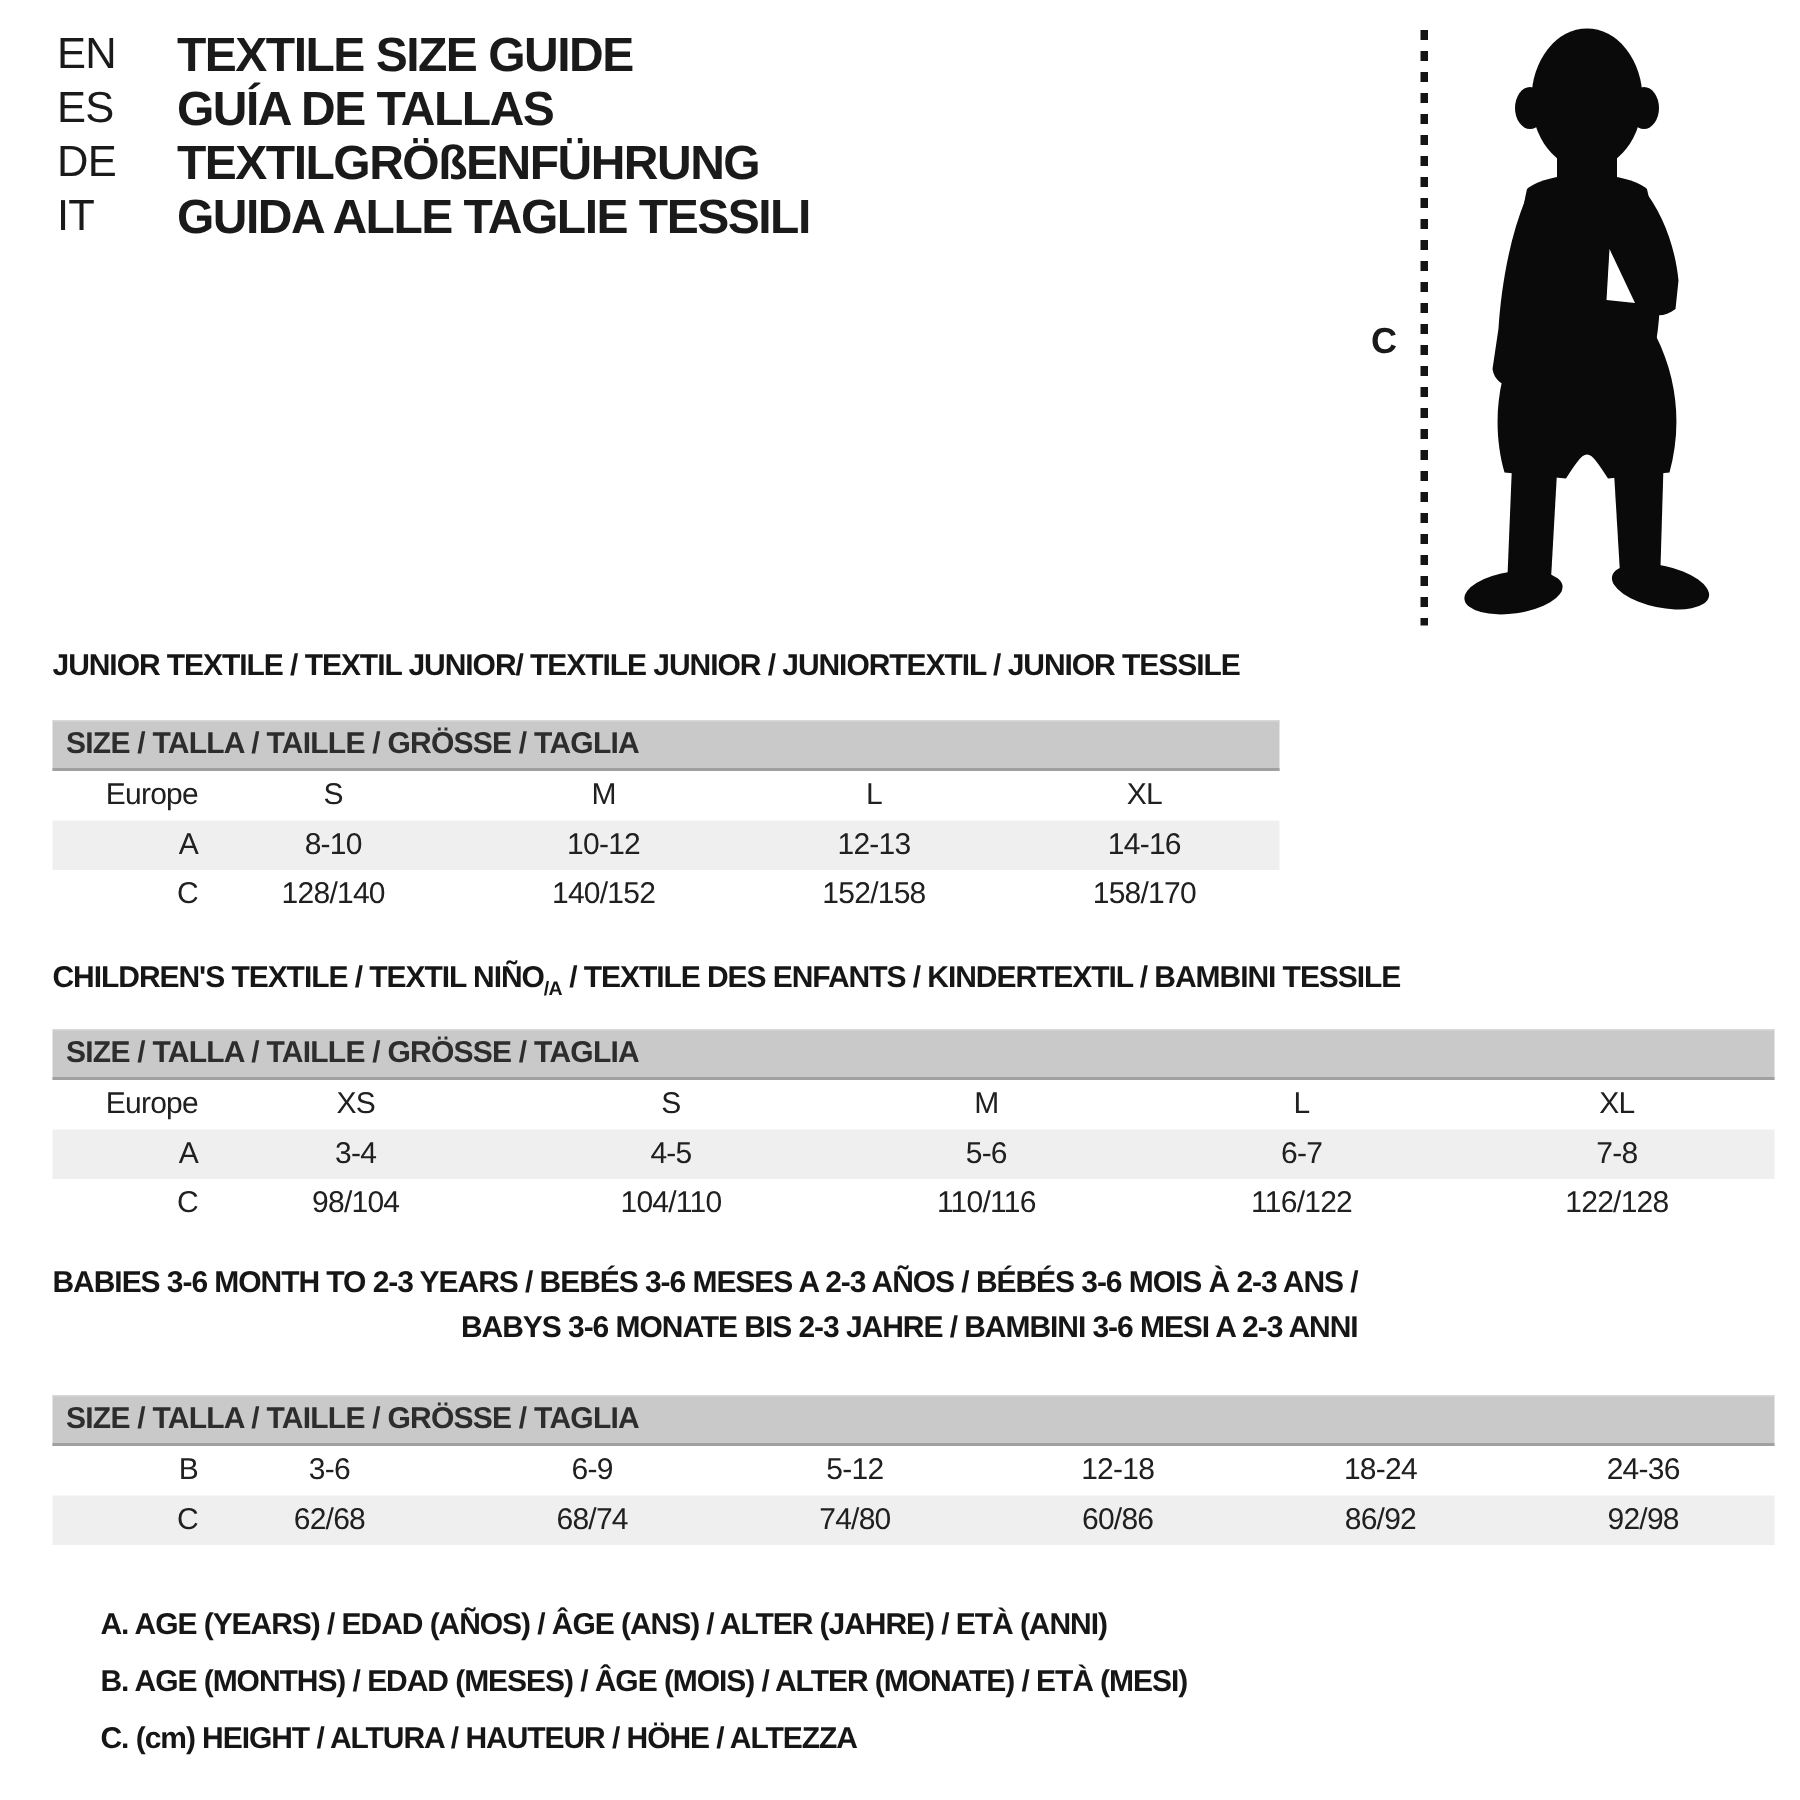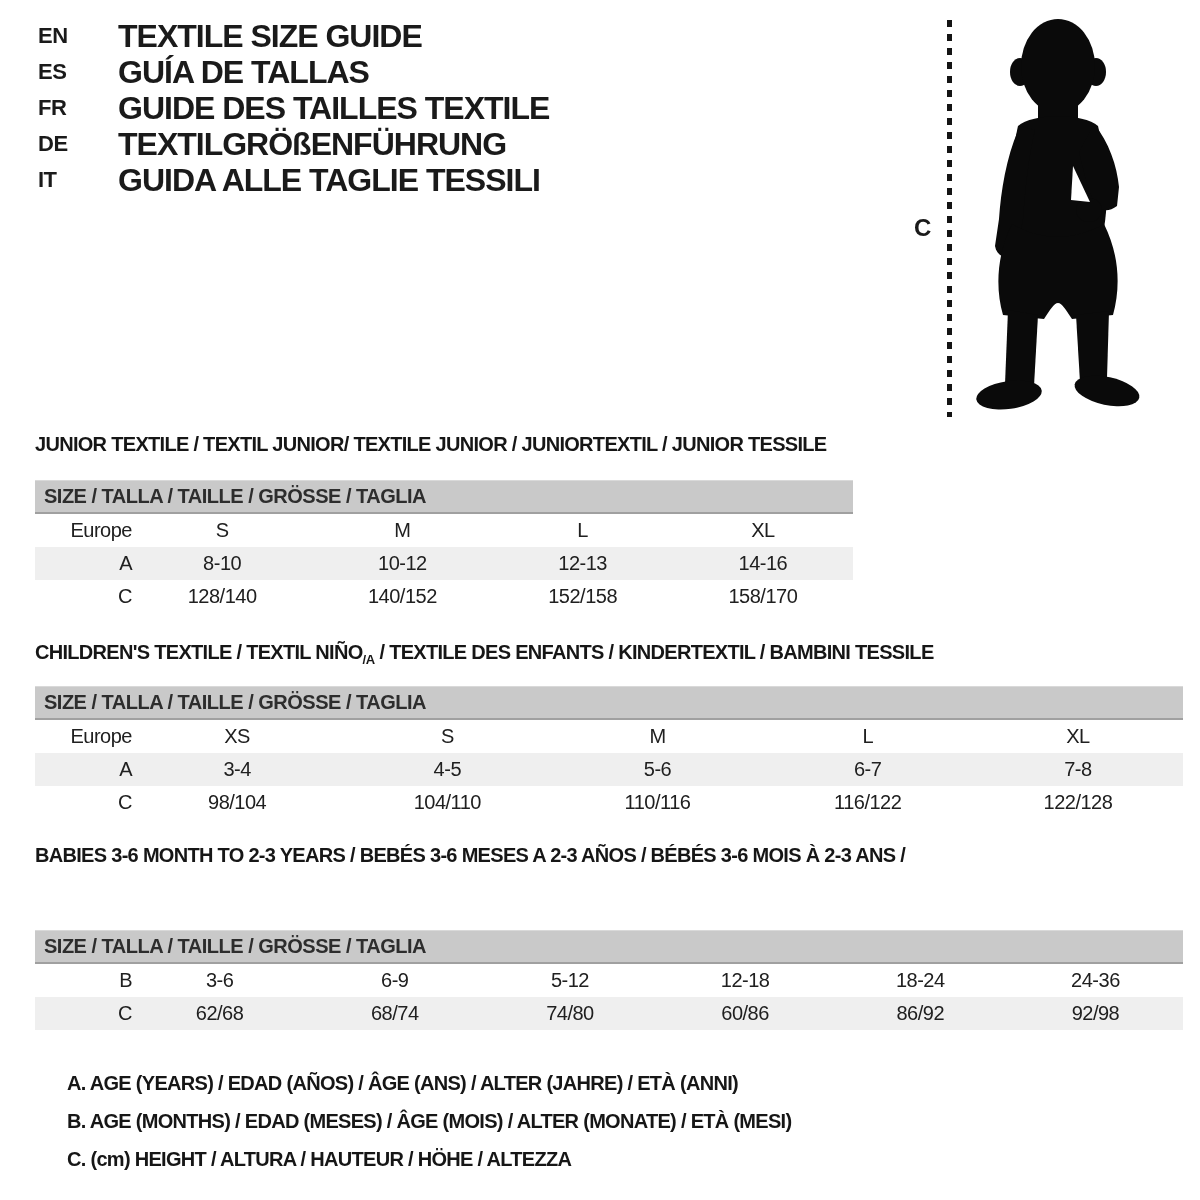--- a/index.html
+++ b/index.html
@@ -9,21 +9,21 @@
     width:1200px; height:1200px;
     font-family:"Liberation Sans", sans-serif;
     color:#1a1a1a;
     overflow:hidden;
   }
 
   
   .lang-block { position:absolute; left:38px; top:18px; }
   .lang-row { display:flex; height:36px; align-items:center; }
   .lang-code {
-    width:80px; font-size:22px; font-weight:bold; letter-spacing:-0.5px;
+    width:80px; font-size:29px; font-weight:normal; letter-spacing:-0.5px;
   }
   .lang-label {
     font-size:32px; font-weight:bold; letter-spacing:-1px; white-space:nowrap;
   }
 
   
   .measure-line {
     position:absolute; left:947px; top:20px; width:5px; height:397px;
     background:repeating-linear-gradient(to bottom, #141414 0 7px, transparent 7px 14px);
   }
@@ -73,24 +73,20 @@
 <body>
 
 <div class="lang-block">
   <div class="lang-row">
     <span class="lang-code">EN</span>
     <span class="lang-label">TEXTILE SIZE GUIDE</span>
   </div>
   <div class="lang-row">
     <span class="lang-code">ES</span>
     <span class="lang-label">GUÍA DE TALLAS</span>
-  </div>
-  <div class="lang-row">
-    <span class="lang-code">FR</span>
-    <span class="lang-label">GUIDE DES TAILLES TEXTILE</span>
   </div>
   <div class="lang-row">
     <span class="lang-code">DE</span>
     <span class="lang-label">TEXTILGRÖßENFÜHRUNG</span>
   </div>
   <div class="lang-row">
     <span class="lang-code">IT</span>
     <span class="lang-label">GUIDA ALLE TAGLIE TESSILI</span>
   </div>
 </div>
@@ -187,20 +183,21 @@
     <span class="val">98/104</span>
     <span class="val">104/110</span>
     <span class="val">110/116</span>
     <span class="val">116/122</span>
     <span class="val">122/128</span>
   </div>
 </div>
 
 <div class="section-title title-babies">
   <div>BABIES 3-6 MONTH TO 2-3 YEARS / BEBÉS 3-6 MESES A 2-3 AÑOS / BÉBÉS 3-6 MOIS À 2-3 ANS /</div>
+  <div>BABYS 3-6 MONATE BIS 2-3 JAHRE / BAMBINI 3-6 MESI A 2-3 ANNI</div>
 </div>
 
 <div class="size-table tbl-babies">
   <div class="size-bar">
     <span>SIZE / TALLA / TAILLE / GRÖSSE / TAGLIA</span>
   </div>
   <div class="t-row">
     <span class="lbl">B</span>
     <span class="val">3-6</span>
     <span class="val">6-9</span>

